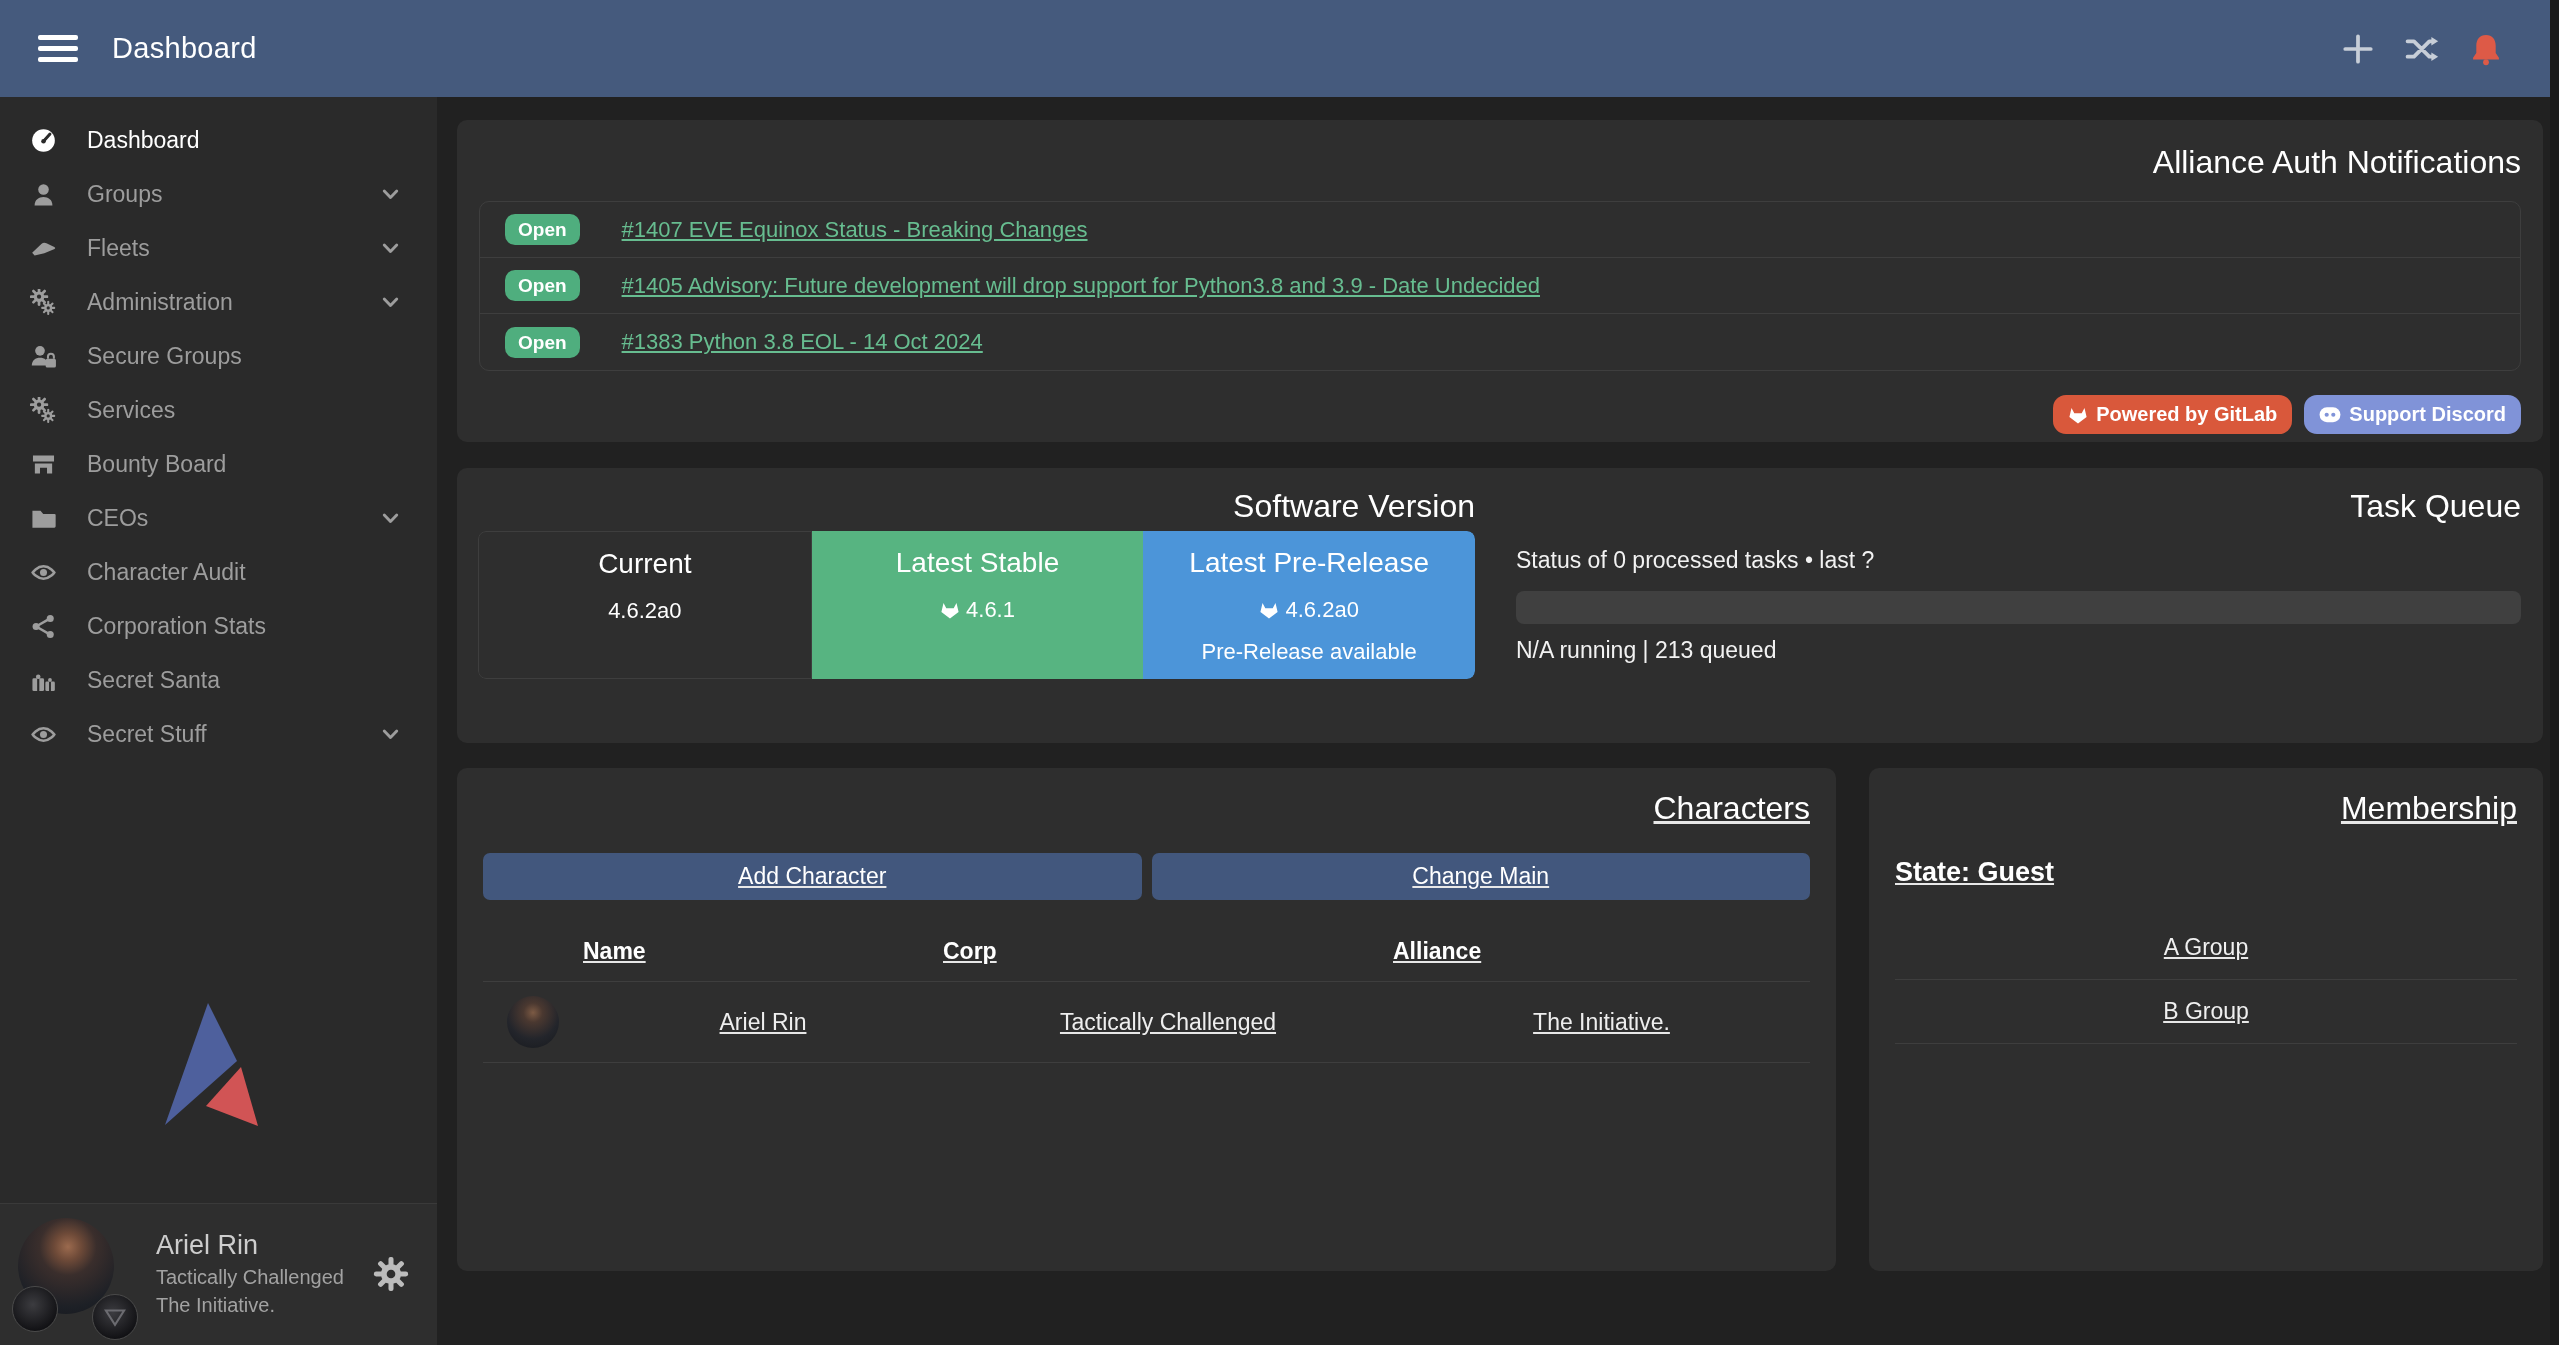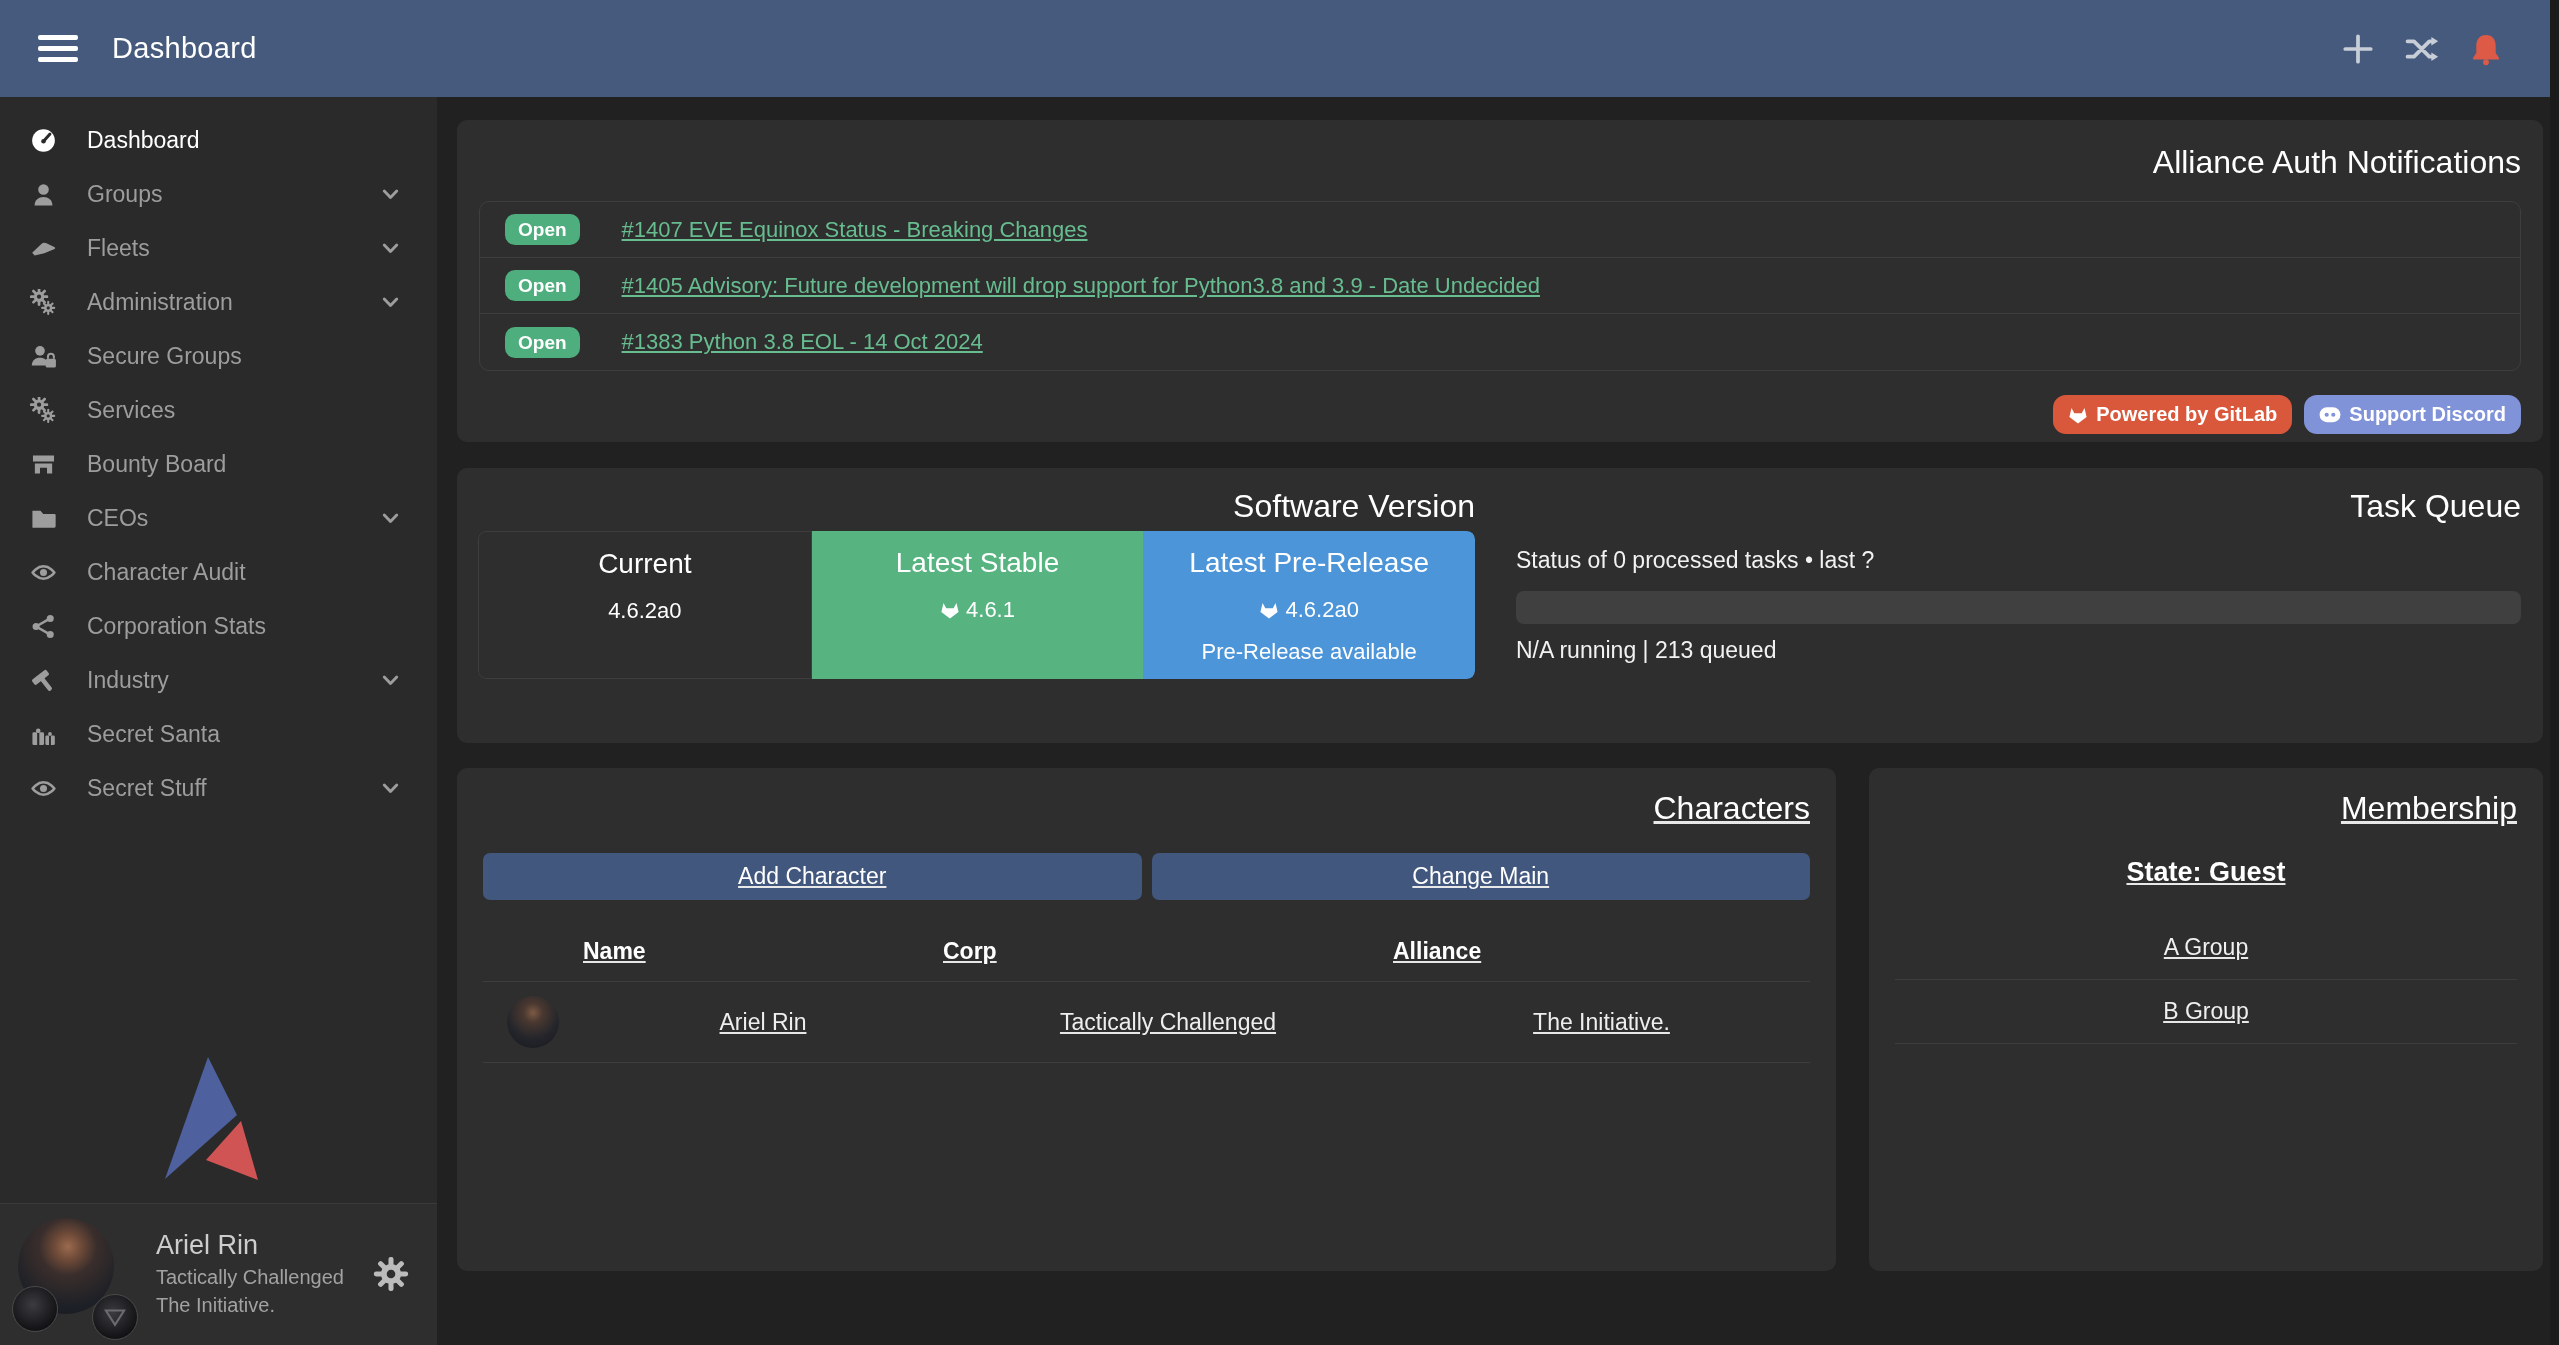--- a/index.html
+++ b/index.html
@@ -106,21 +106,21 @@
     color:#fff; font-size:23px; font-family:inherit; cursor:pointer;
   }
   table.char-table { width:100%; border-collapse:collapse; margin-top:26px; }
   .char-table th { font-size:23px; color:#fff; font-weight:bold; padding:12px 0 16px 0; text-align:left; }
   .char-table td { text-align:center; font-size:23px; color:#eee; padding:14px 0; border-top:1px solid #3e3e3e; border-bottom:1px solid #3e3e3e; }
   .avatar-small {
     width:52px; height:52px; border-radius:50%; margin:0 auto;
     background:radial-gradient(circle at 50% 32%, #7c5a44 0%, #4a3830 22%, #23252b 60%, #17191d 100%);
   }
   .card-member { flex:1; height:503px; padding:22px 26px; }
-  .member-state { text-align:center; font-size:27px; font-weight:600; color:#fff; margin-top:30px; }
+  .member-state { font-size:27px; font-weight:600; color:#fff; margin-top:30px; }
   .group-list { margin-top:28px; }
   .group-item { text-align:center; font-size:23px; color:#f0f0f0; padding:18px 0; border-bottom:1px solid #3e3e3e; }
   
   .scroll-strip { position:fixed; top:0; right:0; width:9px; height:100%; background:#1b1b1b; z-index:60; }
   .icon-white { color:#ffffff; }
 </style>
 </head>
 <body>
 
 <svg width="0" height="0" style="position:absolute" aria-hidden="true">
@@ -306,29 +306,20 @@
         <svg class="icon">
             <use href="#i-eye"></use>
           </svg>
         <span class="lbl">Character Audit</span>
       </div>
       <div class="side-item">
         <svg class="icon">
             <use href="#i-share"></use>
           </svg>
         <span class="lbl">Corporation Stats</span>
-      </div>
-      <div class="side-item">
-        <svg class="icon">
-            <use href="#i-hammer"></use>
-          </svg>
-        <span class="lbl">Industry</span>
-        <svg class="chev">
-            <use href="#i-chevron"></use>
-          </svg>
       </div>
       <div class="side-item">
         <svg class="icon">
             <use href="#i-gifts"></use>
           </svg>
         <span class="lbl">Secret Santa</span>
       </div>
       <div class="side-item">
         <svg class="icon">
             <use href="#i-eye"></use>

